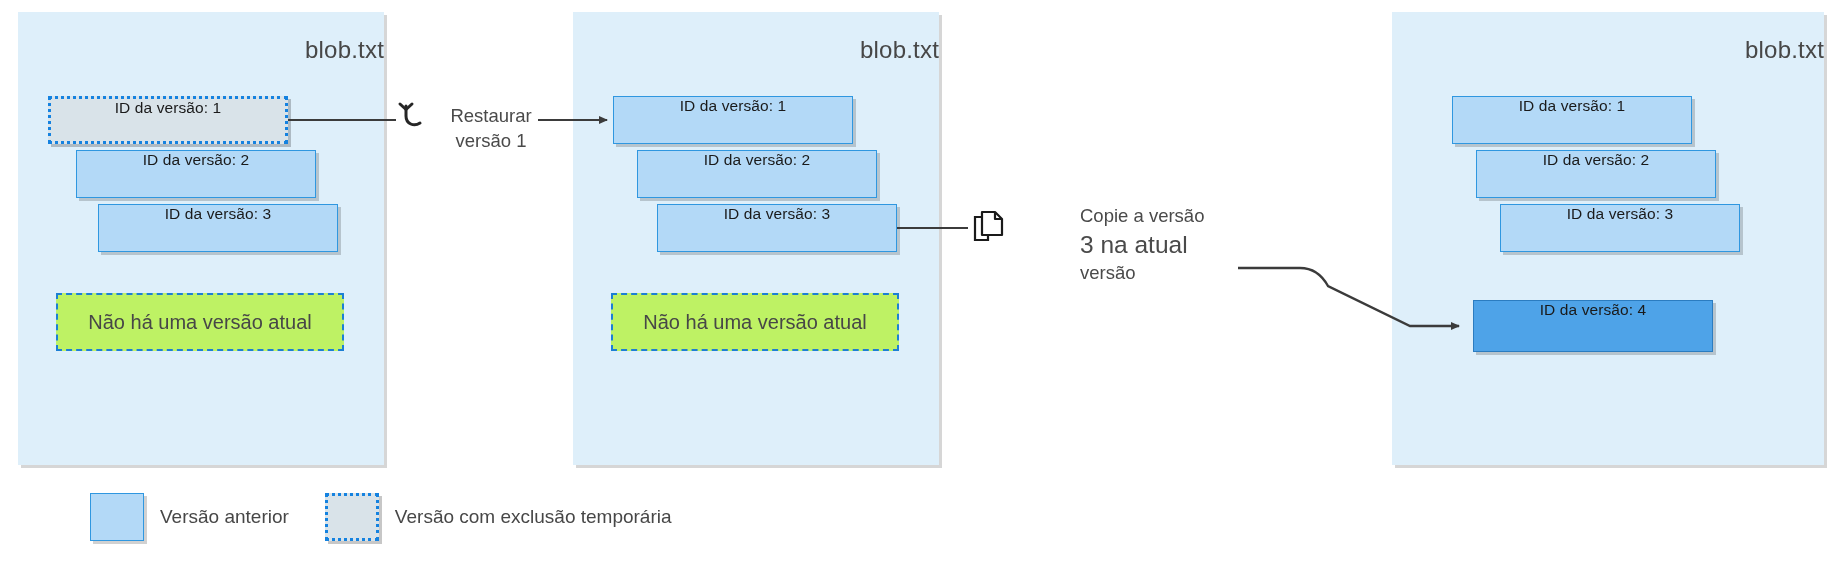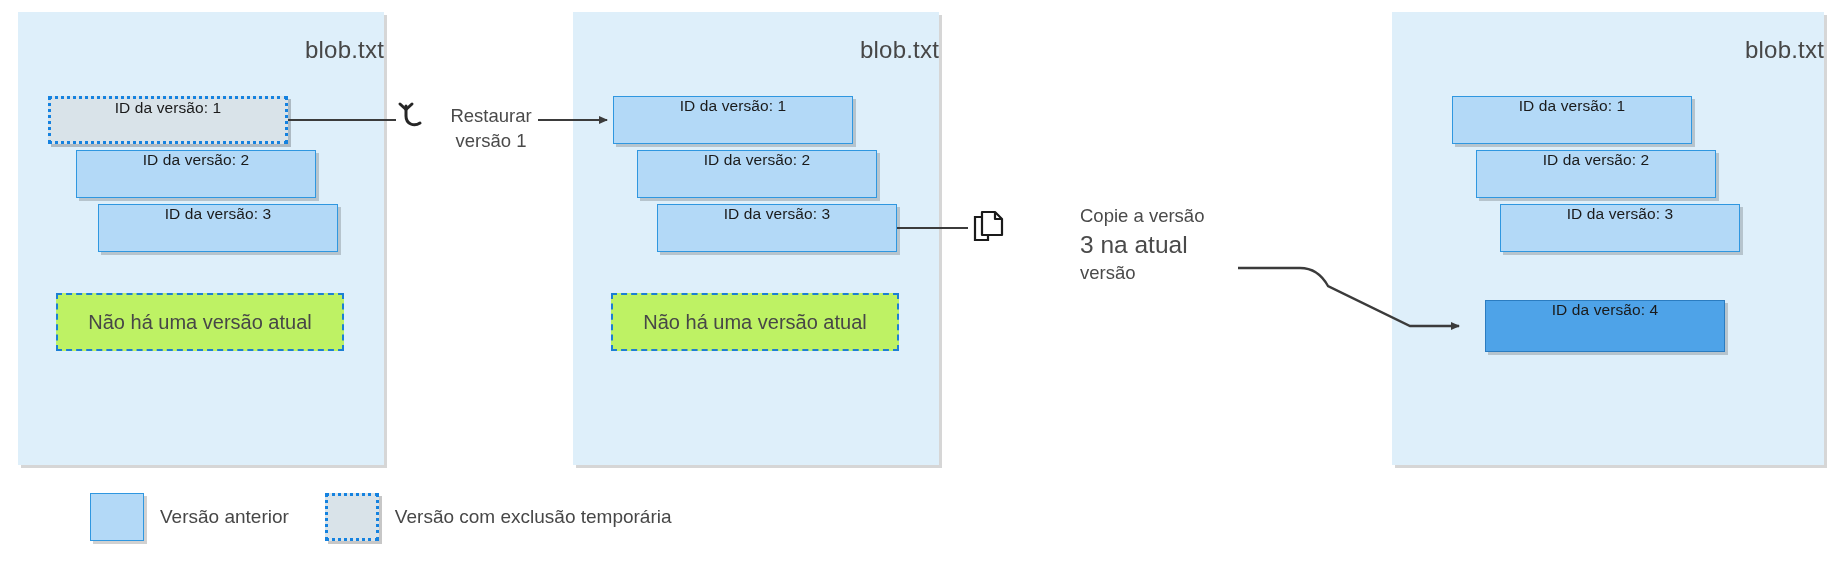--- a/index.html
+++ b/index.html
@@ -50,21 +50,20 @@
   }
   .vbox.prev {
     background: #b3d9f7;
     border: 1px solid #2f97e0;
     box-shadow: 3px 3px 0 rgba(0,0,0,0.18);
   }
   .vbox.current {
     background: #4ea3e8;
     border: 1px solid #2b7cc0;
     box-shadow: 3px 3px 0 rgba(0,0,0,0.18);
-    margin-left: 12px;
   }
   .vbox.softdel {
     background: #d9e3e9;
     border: 3px dotted #1482e0;
     box-shadow: 3px 3px 0 rgba(0,0,0,0.22);
     color: #1a1a1a;
   }
 
   
   .nocurrent {

